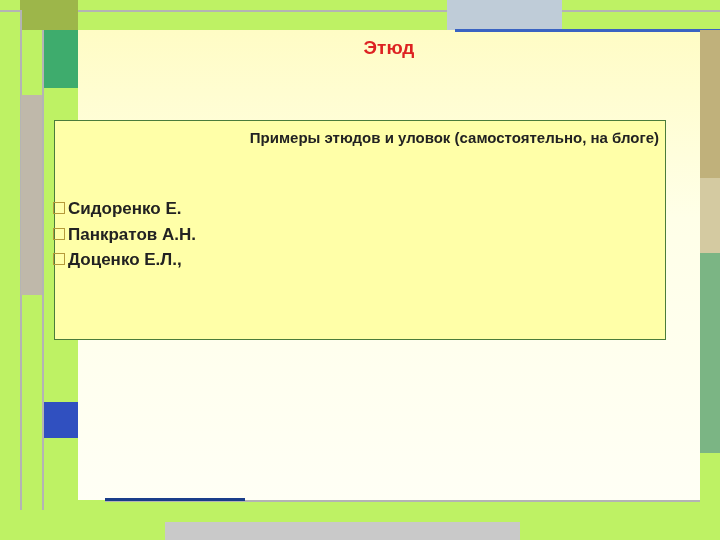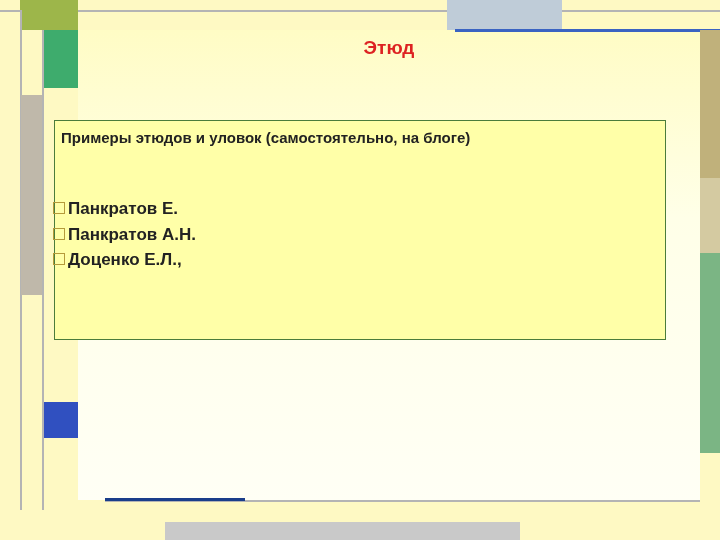--- a/index.html
+++ b/index.html
@@ -6,21 +6,21 @@
   html, body {
     margin: 0; padding: 0;
     width: 720px; height: 540px;
     overflow: hidden;
     font-family: "Comic Sans MS", "Comic Sans", cursive, sans-serif;
     background: #fff;
   }
   .stage {
     position: relative;
     width: 720px; height: 540px;
-    background: #fef9c3;
+    background: #bef264;
   }
   .abs { position: absolute; }
 
   
   .blk-olive   { background:#9db64a; }
   .blk-green   { background:#3eac6d; }
   .blk-silver  { background:#bfb8aa; }
   .blk-lsteel  { background:#bfccd8; }
   .blk-tan     { background:#c0b17b; }
   .blk-khaki   { background:#d4caa1; }
@@ -41,21 +41,21 @@
     font-weight:bold;
     font-size:19px;
     text-align:center;
   }
 
   .card {
     background:#ffffa8;
     border:1px solid #4b7c3b;
   }
   .card .subtitle {
-    text-align:left;
+    text-align:right;
     font-size:15px;
     font-weight:bold;
     color:#222;
     padding:8px 6px 0 6px;
   }
   .authors {
     padding:50px 0 0 0;
   }
   .authors .item {
     display:flex;
@@ -103,21 +103,21 @@
   <div class="abs blk-khaki" style="left:700px; top:178px; width:20px; height:75px;"></div>
   <div class="abs blk-green2" style="left:700px; top:253px; width:20px; height:200px;"></div>
 
   <div class="abs title" style="left:78px; top:37px; width:622px;">Этюд</div>
 
   <div class="abs card" style="left:54px; top:120px; width:612px; height:220px;">
     <div class="subtitle">Примеры этюдов и уловок (самостоятельно, на блоге)</div>
     <div class="authors">
       <div class="item">
         <span class="bullet"></span>
-        <span>Панкратов  Е.</span>
+        <span>Сидоренко  Е.</span>
       </div>
       <div class="item">
         <span class="bullet"></span>
         <span>Панкратов А.Н.</span>
       </div>
       <div class="item">
         <span class="bullet"></span>
         <span>Доценко Е.Л.,</span>
       </div>
     </div>

